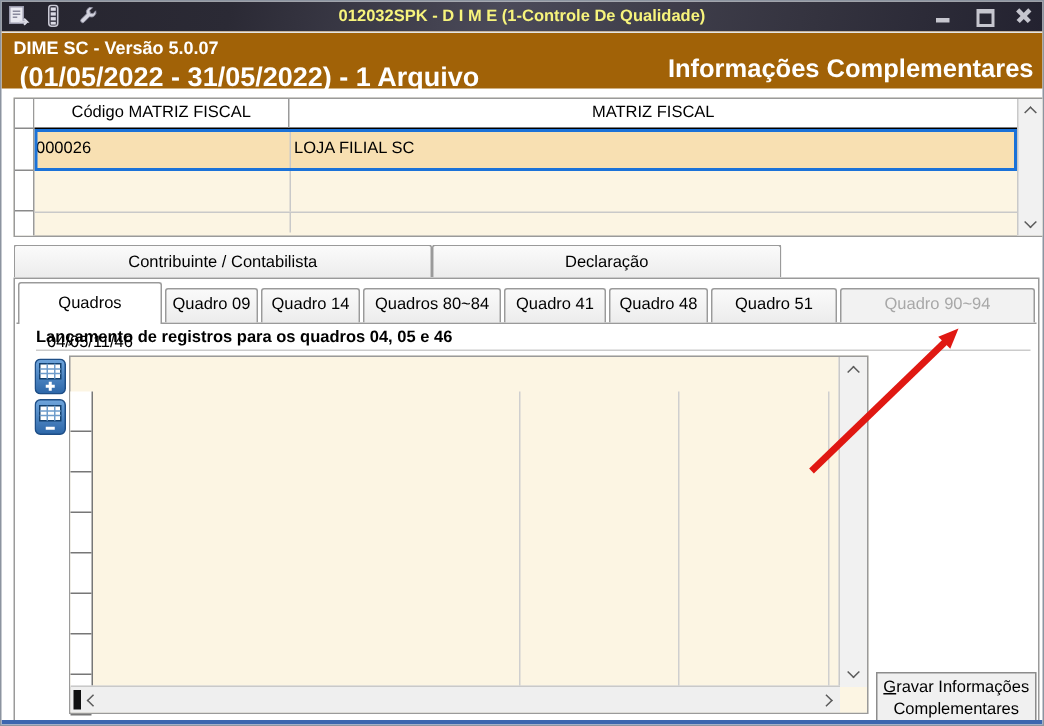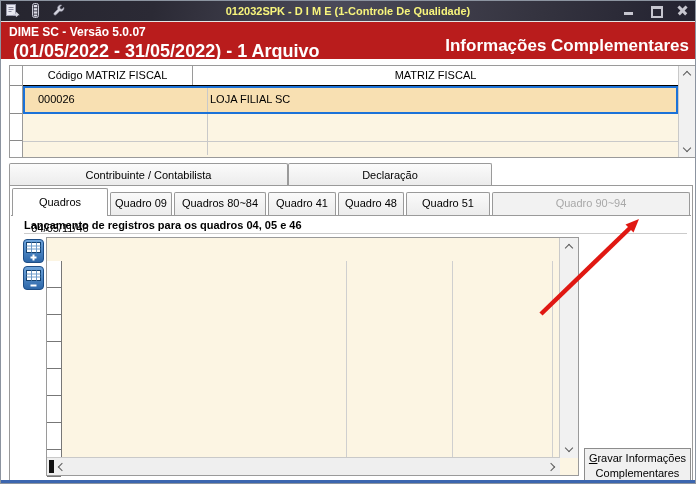--- a/index.html
+++ b/index.html
@@ -21,35 +21,35 @@
     color:#F7F47C;font-weight:bold;font-size:11px;white-space:nowrap;overflow:hidden;
   }
   .tb-controls{position:absolute;right:6px;top:3px;display:flex;gap:14px;align-items:center;}
   .tb-btn{position:relative;width:13px;height:13px;display:inline-block;cursor:pointer;}
   .min-glyph{position:absolute;left:2px;bottom:2px;width:9px;height:3px;background:#C6C6CF;}
   .max-glyph{position:absolute;left:2px;top:2px;width:8px;height:7px;border:2px solid #C6C6CF;border-top-width:3px;}
   .x1,.x2{position:absolute;left:1px;top:5px;width:11px;height:2.5px;background:#C6C6CF;}
   .x1{transform:rotate(45deg);} .x2{transform:rotate(-45deg);}
   
   .header{
-    position:absolute;left:0;top:20px;right:0;height:37px;background:#b91c1c;border-top:1px solid #E4E4E4;
+    position:absolute;left:0;top:20px;right:0;height:37px;background:#a16207;border-top:1px solid #E4E4E4;
     color:#fff;font-weight:bold;
   }
   .h-line1{position:absolute;left:8px;top:3px;font-size:12px;}
   .h-line2{position:absolute;left:12px;top:19px;font-size:18px;}
   .h-right{position:absolute;right:6px;bottom:3px;font-size:17px;}
   
   .grid{position:absolute;left:8px;top:64px;width:685px;height:91px;border:1px solid #9A9A9A;background:#FCF5E3;}
   .g-ind{position:absolute;left:0;top:0;bottom:0;width:12px;background:#fff;border-right:1px solid #9A9A9A;}
   .g-ind .cell{border-bottom:1px solid #8A8A8A;}
   .g-head{position:absolute;left:13px;top:0;width:655px;height:19px;background:#fff;border-bottom:1px solid #000;display:flex;}
   .g-h1{width:169px;border-right:1px solid #9A9A9A;text-align:center;line-height:19px;}
   .g-h2{flex:1;text-align:center;line-height:19px;}
   .g-row{position:absolute;left:13px;width:655px;display:flex;}
-  .g-row .c1{width:169px;border-right:1px solid #C9C9C9;padding-left:15px;line-height:26px;}
+  .g-row .c1{width:169px;border-right:1px solid #C9C9C9;padding-left:1px;line-height:26px;}
   .g-row .c2{flex:1;padding-left:2px;line-height:26px;}
   .g-row.sel{top:20px;height:28px;background:#F8E0B2;outline:2px solid #1B72D8;outline-offset:-2px;}
   .g-row.r2{top:48px;height:27px;border-bottom:1px solid #C9C9C9;}
   .g-row.r3{top:76px;height:13px;}
   .g-vscroll{position:absolute;right:0;top:0;bottom:0;width:16px;background:#F1F1F1;border-left:1px solid #C9C9C9;}
   
   .chev{position:absolute;width:5px;height:5px;border-right:1.6px solid #5A5A5A;border-bottom:1.6px solid #5A5A5A;}
   .chev.up{transform:rotate(-135deg);}
   .chev.down{transform:rotate(45deg);}
   .chev.left{transform:rotate(135deg);}
@@ -163,27 +163,28 @@
       <div class="c1"></div>
         <div class="c2"></div>
     </div>
     <div class="g-vscroll">
       <span class="chev up" style="left:5px;top:6px"></span>
       <span class="chev down" style="left:5px;bottom:6px"></span>
     </div>
   </div>
 
   <div class="mtab" style="left:8px;width:279px">Contribuinte / Contabilista</div>
-  <div class="mtab" style="left:287px;width:204px">Declaração</div>
+  <div class="mtab" style="left:287px;width:233px">Declaração</div>
 
   <div class="page">
 
     <div class="subtabs">
       <div class="stab active" style="width:96px">Quadros 04/05/11/46</div>
       <div class="stab" style="width:62px">Quadro 09</div>
+      <div class="stab" style="width:66px">Quadro 14</div>
       <div class="stab" style="width:92px">Quadros 80~84</div>
       <div class="stab" style="width:68px">Quadro 41</div>
       <div class="stab" style="width:66px">Quadro 48</div>
       <div class="stab" style="width:84px">Quadro 51</div>
       <div class="stab disabled" style="flex:1;margin-right:1px">Quadro 90~94</div>
     </div>
 
     <div class="section-label">Lançamento de registros para os quadros 04, 05 e 46</div>
     <div class="sep"></div>
 

